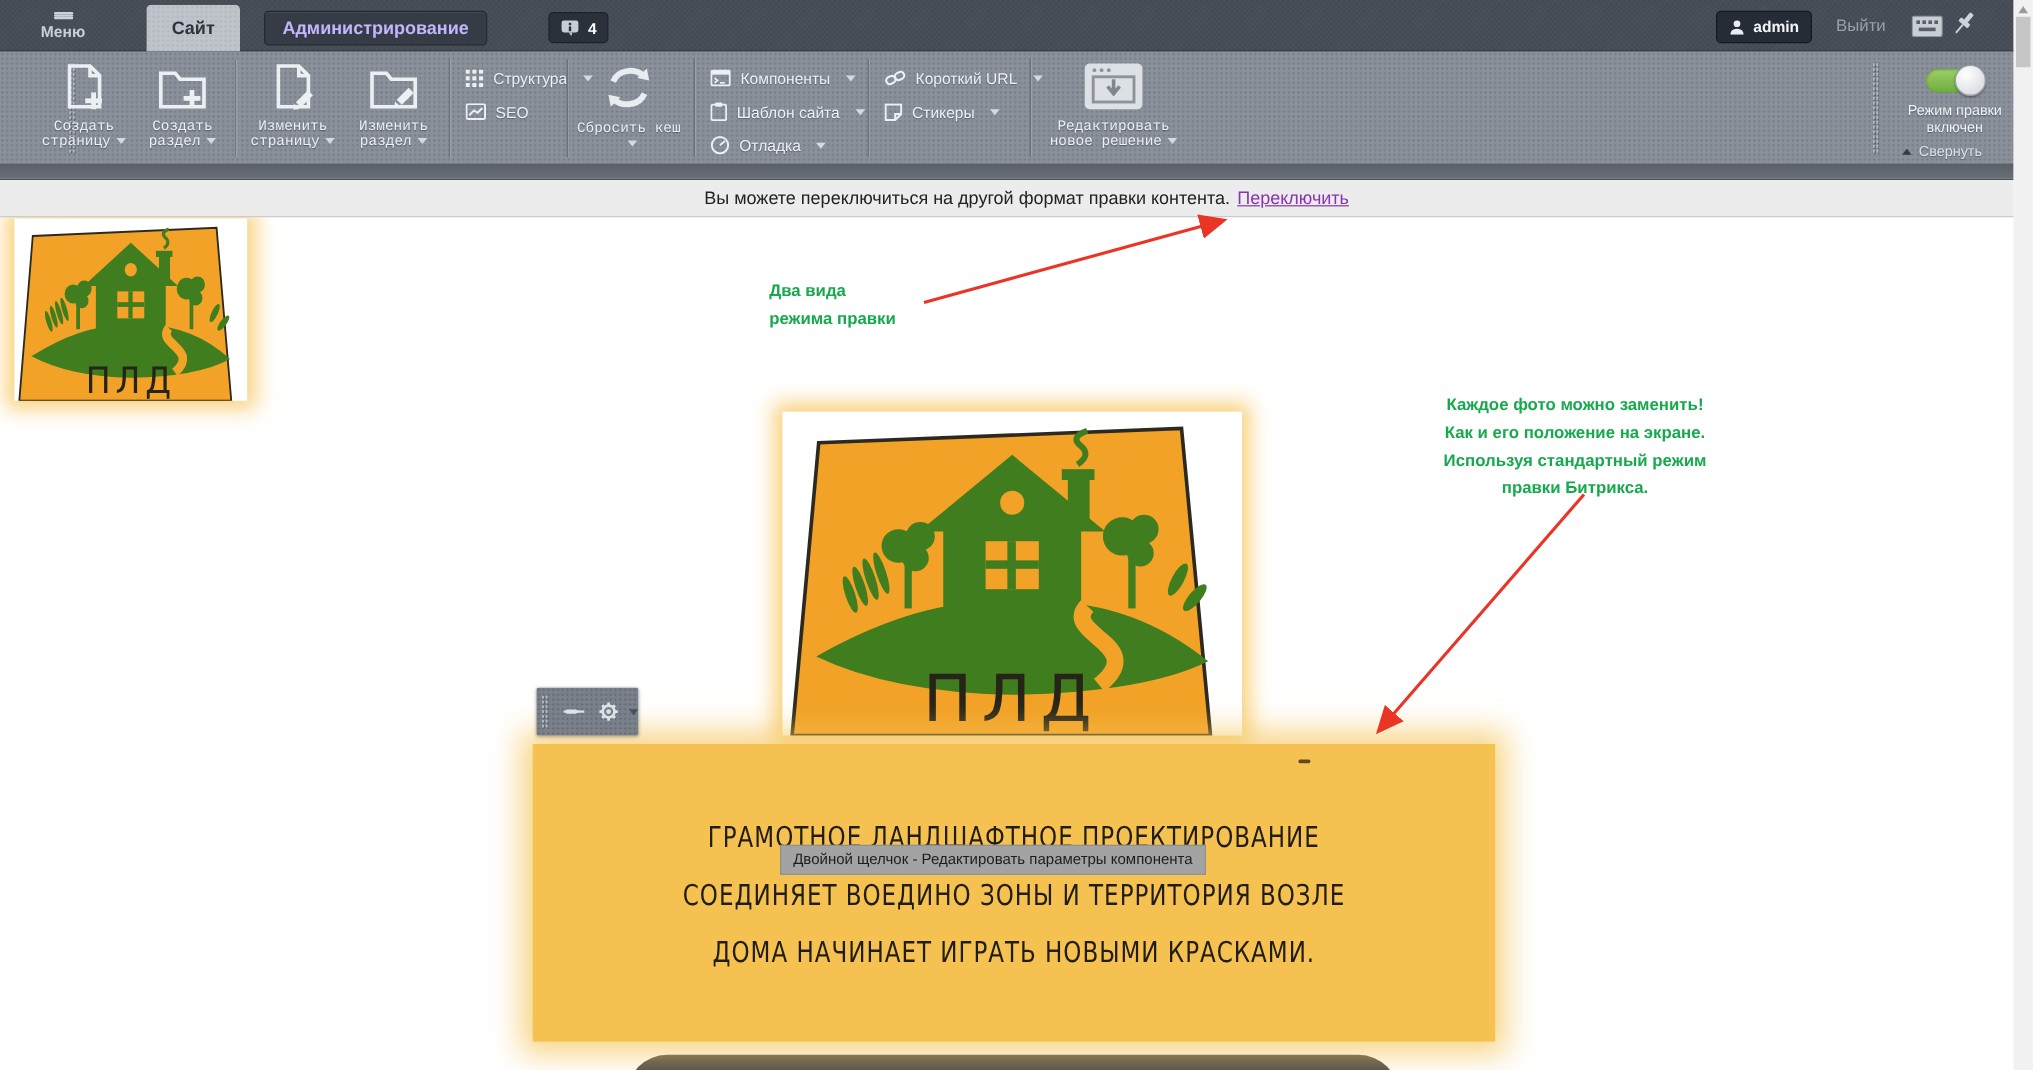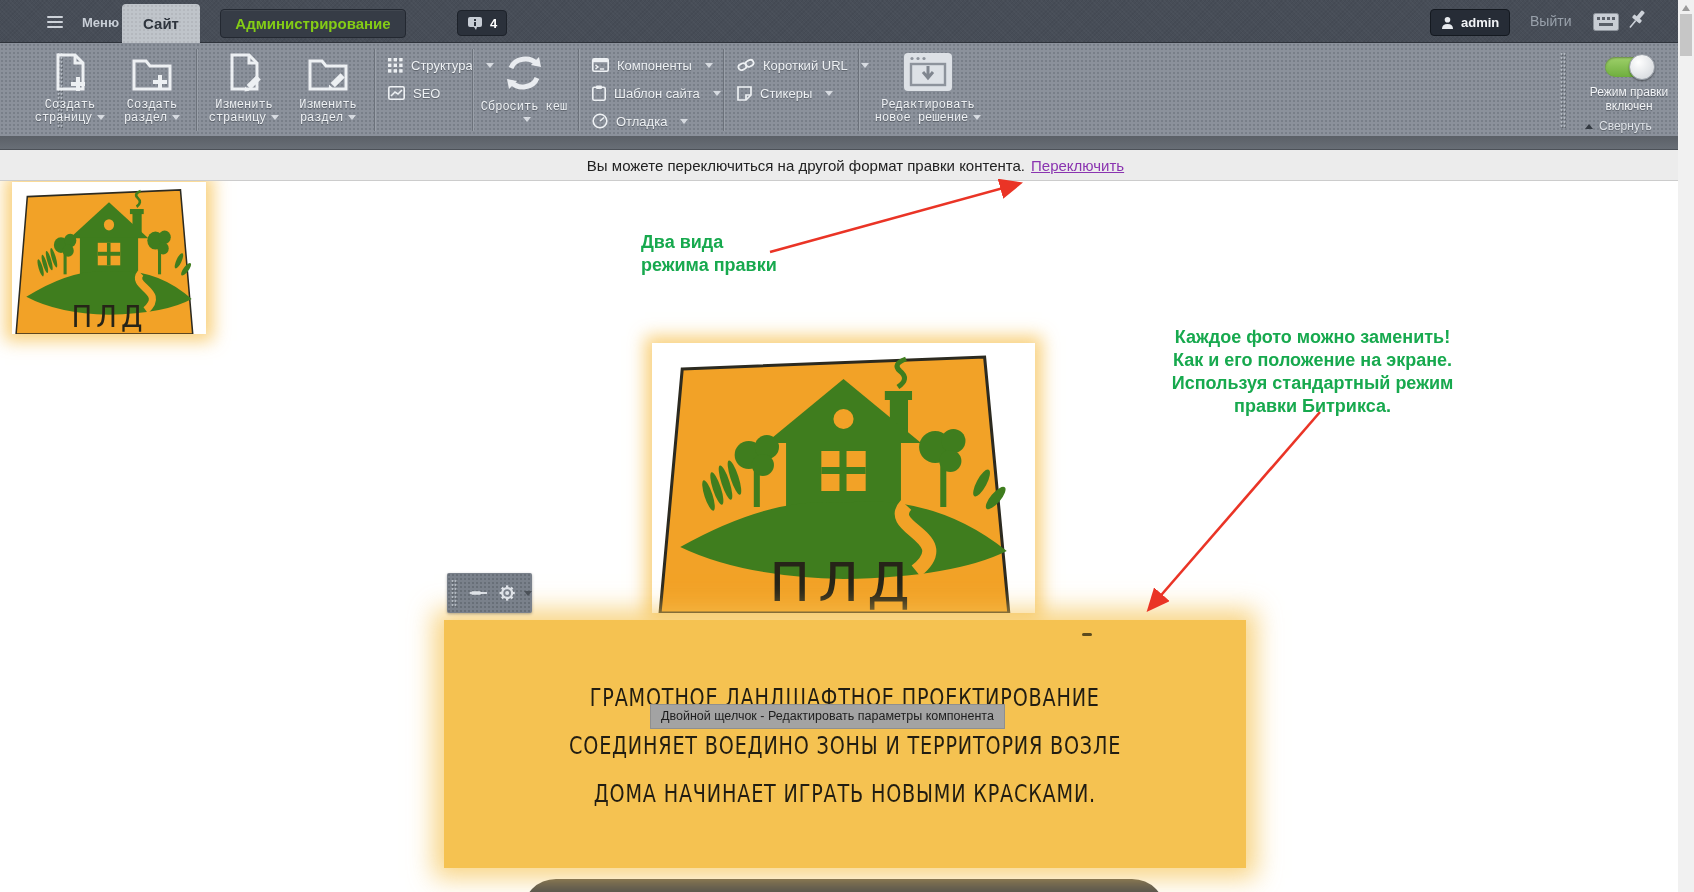--- a/index.html
+++ b/index.html
@@ -5,33 +5,33 @@
   * { margin:0; padding:0; box-sizing:border-box; }
   html,body { width:1694px; height:892px; overflow:hidden; background:#fff;
               font-family:"Liberation Sans", sans-serif; }
 
   
   #topbar { position:absolute; left:0; top:0; width:1678px; height:43px;
     background:#474d57;
     background-image:repeating-linear-gradient(45deg, rgba(255,255,255,.025) 0 1px, transparent 1px 3px),
                      repeating-linear-gradient(-45deg, rgba(0,0,0,.05) 0 1px, transparent 1px 3px);
     border-bottom:1px solid #2e333b; z-index:10; }
-  .menu-btn { position:absolute; left:47px; top:10px; height:24px; display:flex; align-items:center; gap:19px; cursor:pointer; }
+  .menu-btn { position:absolute; left:34px; top:10px; height:24px; display:flex; align-items:center; gap:3px; cursor:pointer;flex-direction:column; }
   .burger { width:16px; height:12px; display:flex; flex-direction:column; justify-content:space-between; }
   .burger i { height:2px; background:#cdd2d9; border-radius:1px; }
   .menu-lbl { color:#c9cfd7; font-size:13px; font-weight:bold; }
   .tab-site { position:absolute; left:122px; top:4px; width:78px; height:39px;
     background:linear-gradient(#d5d8dc,#b0b6bd);
     background-image:radial-gradient(rgba(0,0,0,.06) 1px, transparent 1.1px); background-size:4px 4px;
     background-color:#bfc4ca;
     border-radius:4px 4px 0 0; color:#2e343d; font-size:15px; font-weight:bold;
     display:flex; align-items:center; justify-content:center; }
   .tab-admin { position:absolute; left:220px; top:9px; width:186px; height:29px;
     background:#363c46; border:1px solid #232831; border-radius:4px;
-    color:#84cc16; font-size:15px; font-weight:bold;
+    color:#c4b5fd; font-size:15px; font-weight:bold;
     display:flex; align-items:center; justify-content:center; box-shadow:inset 0 1px 0 rgba(255,255,255,.06); }
   .notif { position:absolute; left:457px; top:10px; height:26px; padding:0 9px;
     background:#2b313b; border:1px solid #1d222a; border-radius:4px;
     display:flex; align-items:center; gap:7px; color:#fff; font-size:13px; font-weight:bold; }
   .user-btn { position:absolute; left:1430px; top:9px; height:27px; padding:0 10px;
     background:#262c36; border:1px solid #141920; border-radius:4px;
     display:flex; align-items:center; gap:7px; color:#f2f4f7; font-size:13px; font-weight:bold; }
   .logout { position:absolute; left:1530px; top:13px; color:#99a1ab; font-size:14px; cursor:pointer; }
   .kbd-ic { position:absolute; left:1593px; top:13px; }
   .pin-top { position:absolute; left:1626px; top:8px; }
@@ -69,21 +69,21 @@
     border-bottom:5px solid #343a42; }
 
   
   #notice { position:absolute; left:0; top:150px; width:1678px; height:31px; background:#ececec;
     border-bottom:1px solid #cccccc; display:flex; align-items:center; justify-content:center;
     font-size:15px; color:#222; z-index:9;padding-left:33px; }
   #notice a { color:#8a34b0; text-decoration:underline; margin-left:6px; cursor:pointer; }
 
   
   .logo-card { position:absolute; background:#fff; box-shadow:0 0 16px 7px rgba(247,198,92,.8); z-index:5; }
-  .annot { position:absolute; color:#17a94e; font-weight:bold; font-size:18px; line-height:23px; z-index:20; }
+  .annot { position:absolute; color:#17a94e; font-weight:bold; font-size:14px; line-height:23px; z-index:20; }
   #arrows { position:absolute; left:0; top:0; width:1694px; height:892px; z-index:30; pointer-events:none; }
 
   #mini-toolbar { position:absolute; left:447px; top:573px; width:85px; height:40px;
     background-color:#7a818b;
     background-image:radial-gradient(rgba(50,55,62,.25) 1px, transparent 1.15px); background-size:4px 4px;
     border-radius:2px; box-shadow:0 1px 3px rgba(0,0,0,.3); z-index:35; display:flex; align-items:center; }
   #mini-toolbar .handle { position:static; height:28px; margin-left:4px; }
 
   #banner { position:absolute; left:444px; top:620px; width:802px; height:248px; background:#f5c251;
     box-shadow:0 0 24px 10px rgba(246,198,90,.75); z-index:15; cursor:pointer; }

